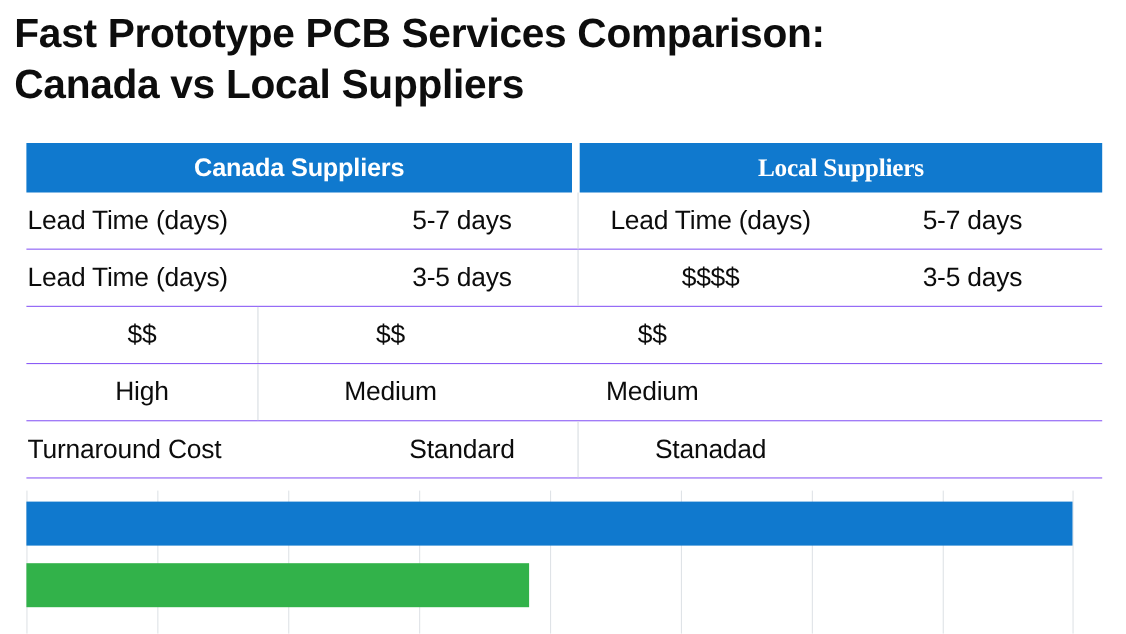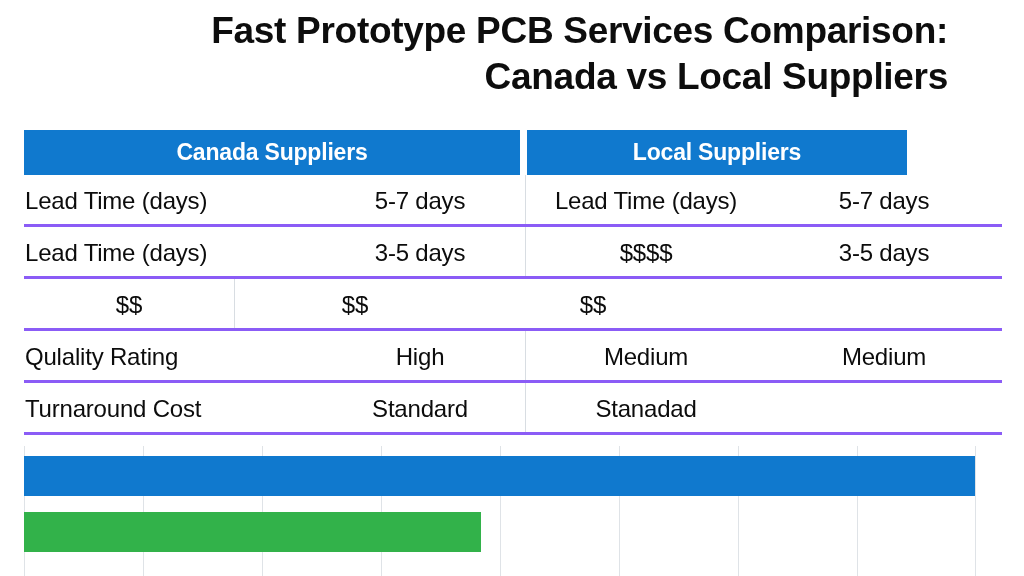--- a/index.html
+++ b/index.html
@@ -15,21 +15,22 @@
     color: #000000;
     position: relative;
   }
 
   
   .title-block {
     position: absolute;
     left: 0;
     top: 8px;
     width: 948px;
-    text-align: right;
+    text-align: left;
+    padding-left: 13px;
   }
   .title-line {
     font-family: "Liberation Sans", sans-serif;
     font-weight: bold;
     font-size: 37px;
     line-height: 46px;
     letter-spacing: -0.3px;
     color: #0d0d0d;
     white-space: nowrap;
   }
@@ -50,29 +51,29 @@
     background: #1079CE;
     color: #ffffff;
     font-weight: bold;
     font-size: 23px;
     line-height: 45px;
     text-align: center;
     letter-spacing: -0.2px;
   }
   .header-cell.left  { width: 496px; }
   .header-gap        { width: 7px; background: #ffffff; }
-  .header-cell.right { width: 380px; }
+  .header-cell.right { width: 475px; font-family: Liberation Serif, serif; }
 
   .body-grid {
     position: relative;
   }
   .data-row {
     display: flex;
     height: 52px;
-    border-bottom: 3px solid #8b5cf6;
+    border-bottom: 1px solid #8b5cf6;
     box-sizing: border-box;
   }
   .cell {
     font-size: 24px;
     line-height: 51px;
     color: #0c0c0c;
     letter-spacing: -0.2px;
     overflow: hidden;
     white-space: nowrap;
   }
@@ -152,21 +153,20 @@
     </div>
 
     <div class="data-row">
       <div class="cell c-left-value">$$</div>
       <div class="c-divider"></div>
       <div class="cell c-right-a">$$</div>
       <div class="cell c-right-b">$$</div>
     </div>
 
     <div class="data-row">
-      <div class="cell c-left-label">Qulality Rating</div>
       <div class="cell c-left-value">High</div>
       <div class="c-divider"></div>
       <div class="cell c-right-a">Medium</div>
       <div class="cell c-right-b">Medium</div>
     </div>
 
     <div class="data-row">
       <div class="cell c-left-label">Turnaround Cost</div>
       <div class="cell c-left-value">Standard</div>
       <div class="c-divider"></div>

